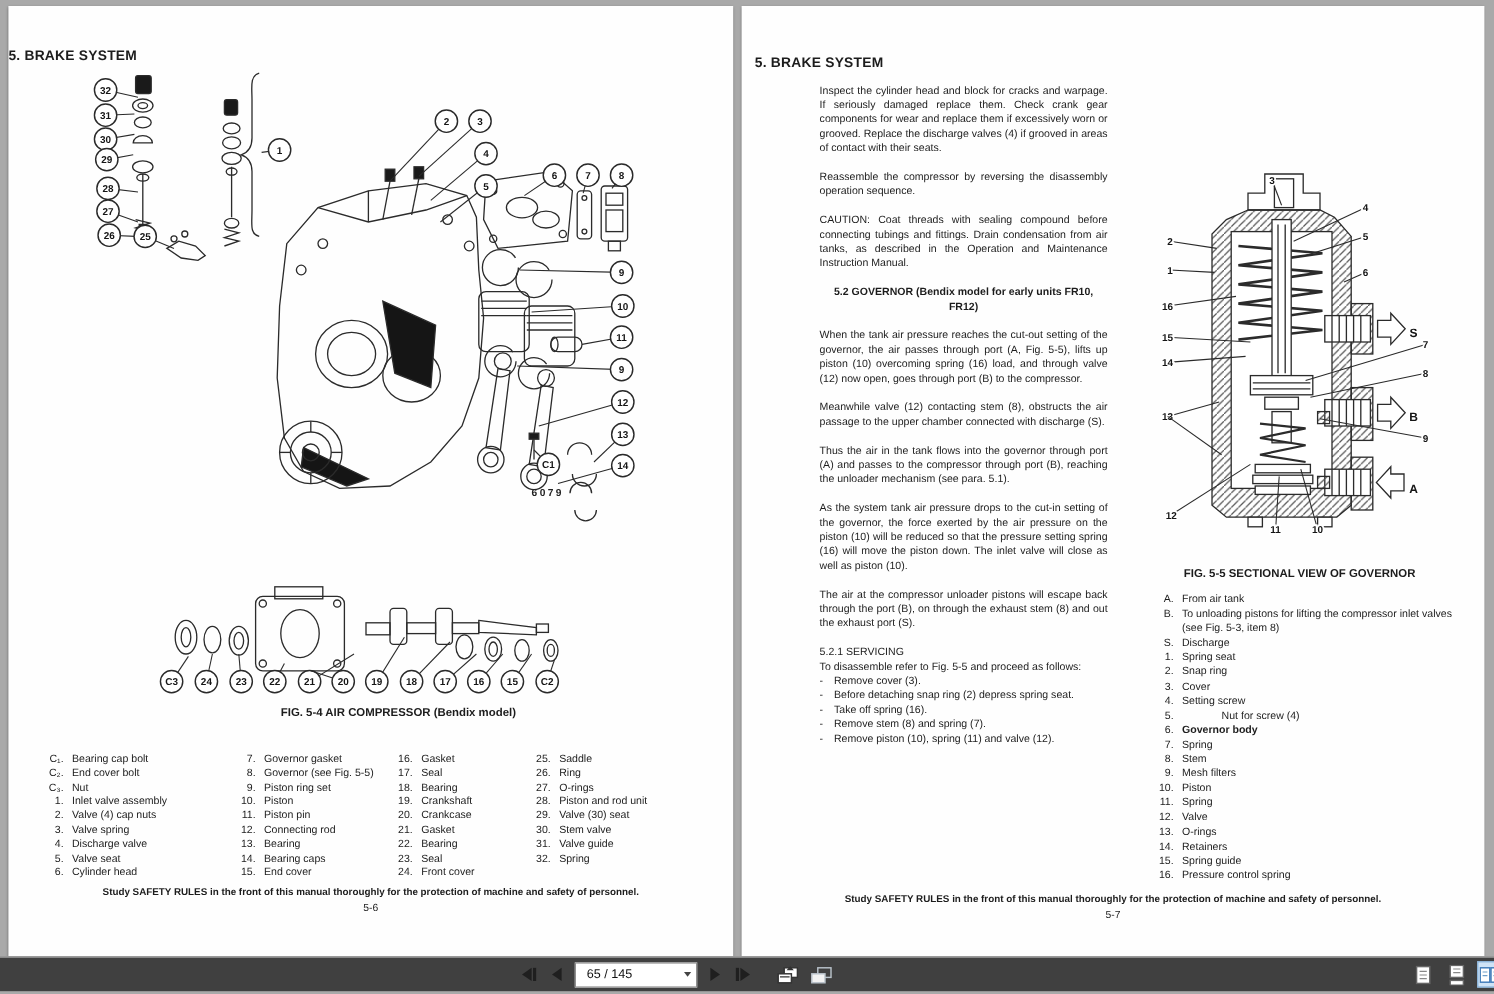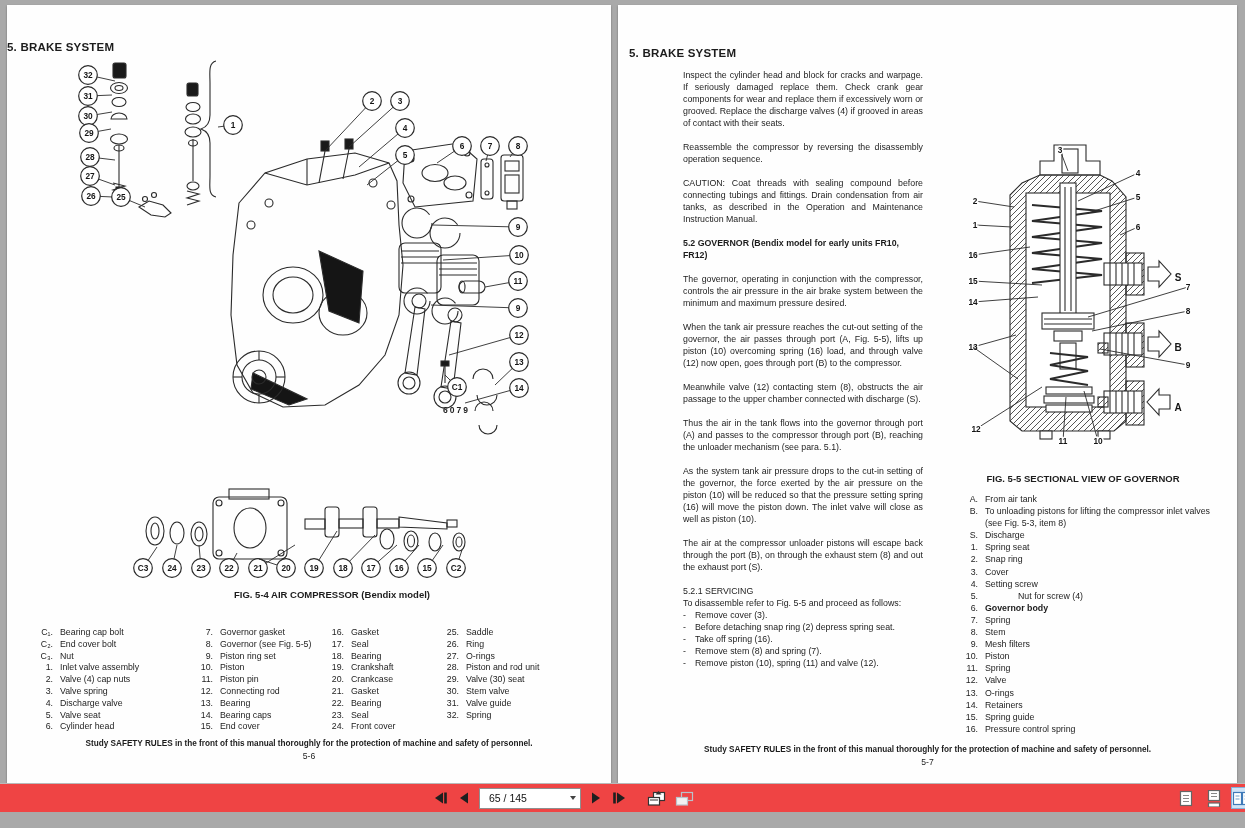--- a/index.html
+++ b/index.html
@@ -29,27 +29,27 @@
   .pnum{text-align:right;margin-right:7px;white-space:nowrap;}
   .pcol-0 .pnum{width:24px;} .pcol-1 .pnum{width:26px;} .pcol-2 .pnum{width:21px;} .pcol-3 .pnum{width:24px;}
   .pnm{white-space:nowrap;}
   .footnote{position:absolute;left:0;right:0;text-align:center;font-size:8.2px;font-weight:700;}
   .page-left .footnote{top:734px;} .page-right .footnote{top:740px;}
   .pgnum{position:absolute;left:0;right:0;text-align:center;font-size:8.6px;}
   .page-left .pgnum{top:746px;} .page-right .pgnum{top:752px;}
   
   .textcol{position:absolute;left:65px;top:64px;width:240px;font-size:8.8px;line-height:12px;}
   .rp-p{text-align:justify;margin:0 0 12px 0;}
-  .rp-h{font-weight:700;margin:0 0 12px 0;}
+  .rp-h{font-weight:700;margin:0 0 12px 0;text-align:center;}
   .rp-line{margin:0;}
   .rp-li{display:flex;margin:0;}
   .rp-li .dash{width:12px;flex:0 0 12px;}
   .rp-li .litxt{flex:1;}
   
-  .toolbar{position:absolute;left:0;right:0;bottom:16px;height:28px;background:#ef4444;border-top:1px solid #b9b9b9;}
+  .toolbar{position:absolute;left:0;right:0;bottom:2px;height:28px;background:#404040;border-top:1px solid #b9b9b9;}
   .nav{position:absolute;left:433px;top:0;height:28px;display:flex;align-items:center;gap:9px;}
   .tbtn{background:none;border:none;padding:0;margin:0;display:flex;align-items:center;justify-content:center;cursor:pointer;height:20px;}
   .combo{width:100px;height:19px;background:#fff;border:1px solid #8f8f8f;display:flex;align-items:center;font-size:10.5px;color:#111;}
   .combo .val{flex:1;padding-left:9px;}
   .combo .caret{width:14px;display:flex;align-items:center;justify-content:center;}
   .caret i{width:0;height:0;border-left:3.5px solid transparent;border-right:3.5px solid transparent;border-top:4.5px solid #444;}
   .histgap{width:2px;}
   .views{position:absolute;right:-8px;top:3px;display:flex;align-items:center;gap:6px;}
   .vbtn{width:22px;height:22px;display:flex;align-items:center;justify-content:center;background:none;border:1px solid transparent;padding:0;}
   .vbtn.sel{background:#cfe3f6;border:1px solid #84b1da;}
@@ -533,21 +533,20 @@
   </div>
 
   <div class="page page-right">
     <div class="ptitle">5. BRAKE SYSTEM</div>
 
     <div class="textcol" id="right-text">
         <div class="rp-p">Inspect the cylinder head and block for cracks and warpage. If seriously damaged replace them. Check crank gear components for wear and replace them if excessively worn or grooved. Replace the discharge valves (4) if grooved in areas of contact with their seats.</div>
         <div class="rp-p">Reassemble the compressor by reversing the disassembly operation sequence.</div>
         <div class="rp-p">CAUTION: Coat threads with sealing compound before connecting tubings and fittings. Drain condensation from air tanks, as described in the Operation and Maintenance Instruction Manual.</div>
         <div class="rp-h">5.2 GOVERNOR (Bendix model for early units FR10, FR12)</div>
-        <div class="rp-p">The governor, operating in conjunction with the compressor, controls the air pressure in the air brake system between the minimum and maximum pressure desired.</div>
         <div class="rp-p">When the tank air pressure reaches the cut-out setting of the governor, the air passes through port (A, Fig. 5-5), lifts up piston (10) overcoming spring (16) load, and through valve (12) now open, goes through port (B) to the compressor.</div>
         <div class="rp-p">Meanwhile valve (12) contacting stem (8), obstructs the air passage to the upper chamber connected with discharge (S).</div>
         <div class="rp-p">Thus the air in the tank flows into the governor through port (A) and passes to the compressor through port (B), reaching the unloader mechanism (see para. 5.1).</div>
         <div class="rp-p">As the system tank air pressure drops to the cut-in setting of the governor, the force exerted by the air pressure on the piston (10) will be reduced so that the pressure setting spring (16) will move the piston down. The inlet valve will close as well as piston (10).</div>
         <div class="rp-p">The air at the compressor unloader pistons will escape back through the port (B), on through the exhaust stem (8) and out the exhaust port (S).</div>
         <div class="rp-line">5.2.1 SERVICING</div>
         <div class="rp-line">To disassemble refer to Fig. 5-5 and proceed as follows:</div>
         <div class="rp-li">
           <span class="dash">-</span>
           <span class="litxt">Remove cover (3).</span>

